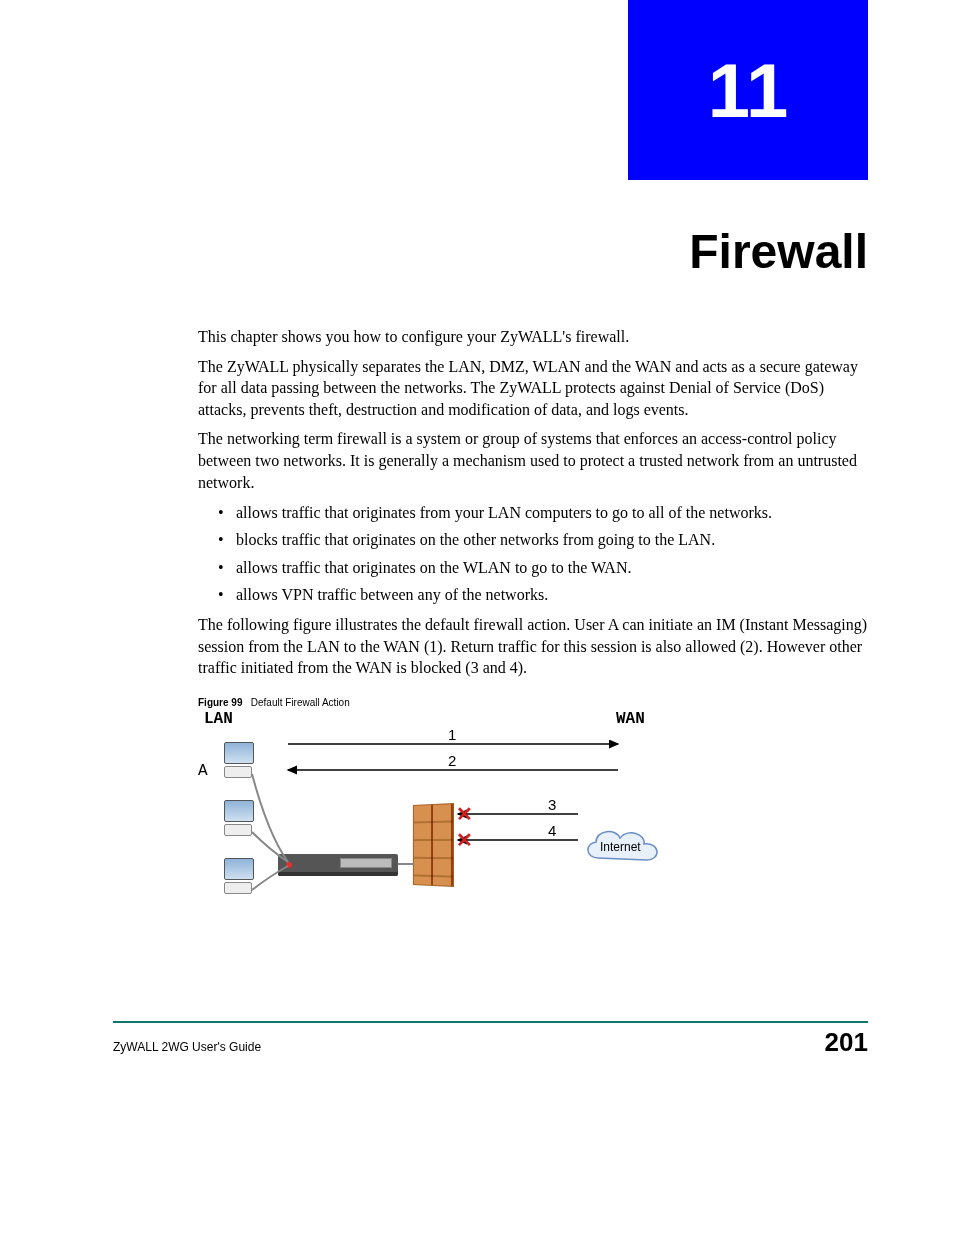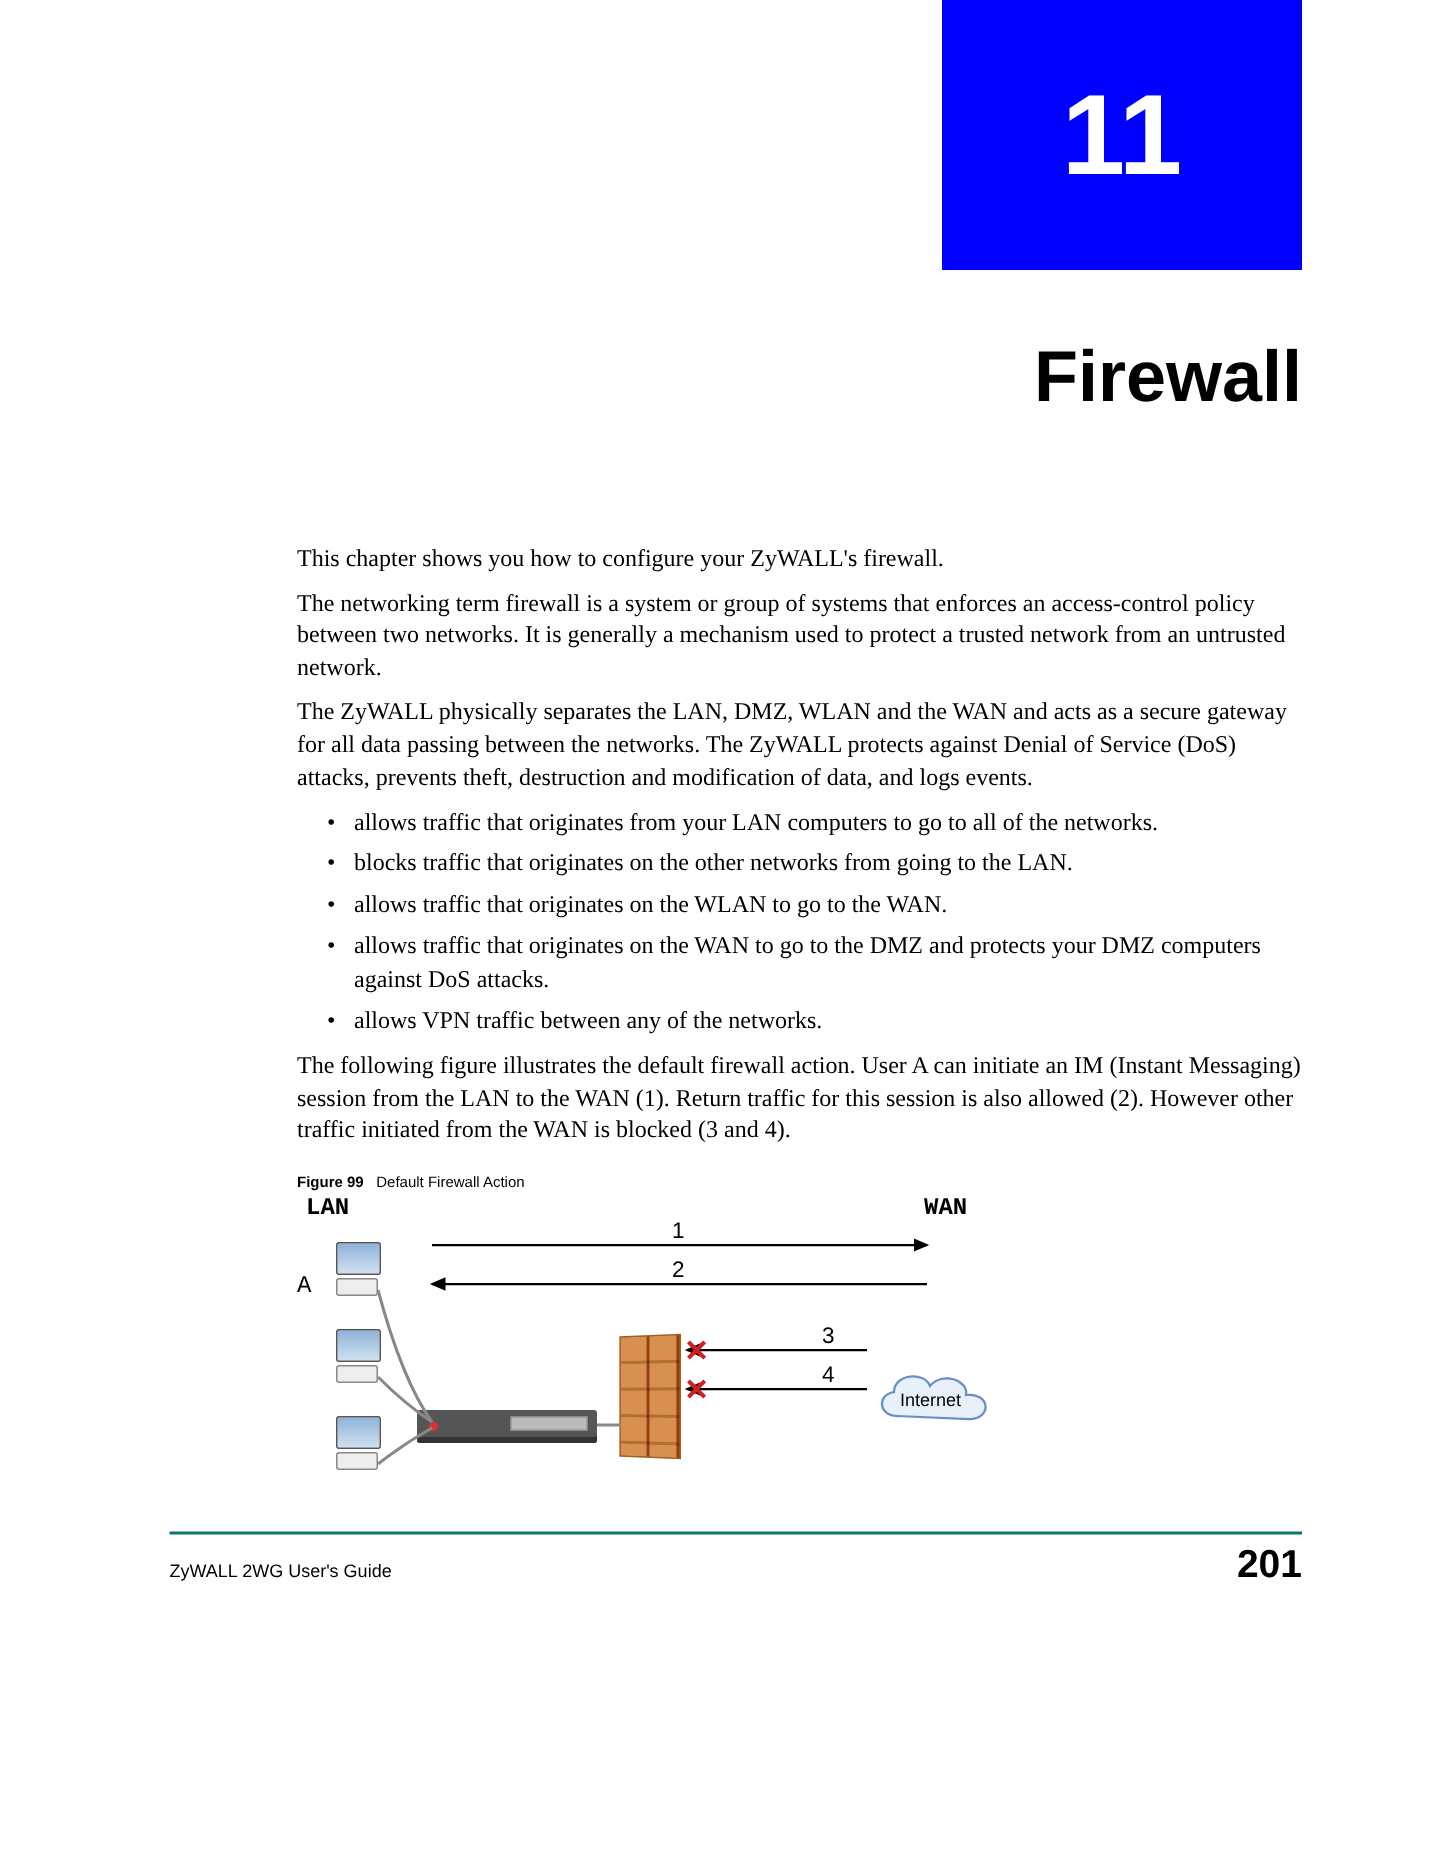--- a/index.html
+++ b/index.html
@@ -35,21 +35,21 @@
     position: absolute;
     top: 224px;
     right: 86px;
     color: #000000;
     font-family: Arial, Helvetica, sans-serif;
     font-weight: bold;
     font-size: 48px;
   }
   .content {
     position: absolute;
-    top: 362px;
+    top: 326px;
     left: 113px;
     right: 86px;
   }
   .para-indent {
     margin-left: 85px;
     font-size: 16px;
     line-height: 1.35;
     margin-top: 0;
     margin-bottom: 8px;
   }
@@ -170,28 +170,27 @@
     <span>11</span>
   </div>
 
   <div class="chapter-title">Firewall</div>
 
   <div class="content">
 
     <p class="para-indent">This chapter shows you how to configure your ZyWALL's firewall.</p>
 
 
+    <p class="para-indent">The ZyWALL physically separates the LAN, DMZ, WLAN and the WAN and acts as a secure gateway for all data passing between the networks. The ZyWALL protects against Denial of Service (DoS) attacks, prevents theft, destruction and modification of data, and logs events.</p>
     <p class="para-indent">The networking term firewall is a system or group of systems that enforces an access-control policy between two networks. It is generally a mechanism used to protect a trusted network from an untrusted network.</p>
-    <p class="para-indent">The ZyWALL physically separates the LAN, DMZ, WLAN and the WAN and acts as a secure gateway for all data passing between the networks. The ZyWALL protects against Denial of Service (DoS) attacks, prevents theft, destruction and modification of data, and logs events.</p>
 
     <ul class="bullets">
       <li>allows traffic that originates from your LAN computers to go to all of the networks.</li>
       <li>blocks traffic that originates on the other networks from going to the LAN.</li>
       <li>allows traffic that originates on the WLAN to go to the WAN.</li>
-      <li>allows traffic that originates on the WAN to go to the DMZ and protects your DMZ computers against DoS attacks.</li>
       <li>allows VPN traffic between any of the networks.</li>
     </ul>
 
     <p class="para-indent">The following figure illustrates the default firewall action. User A can initiate an IM (Instant Messaging) session from the LAN to the WAN (1). Return traffic for this session is also allowed (2). However other traffic initiated from the WAN is blocked (3 and 4).</p>
 
     <div class="figure-caption">
       <span class="fignum">Figure 99</span>&nbsp;&nbsp;&nbsp;<span>Default Firewall Action</span>
     </div>
 
     <div class="figure-box">

